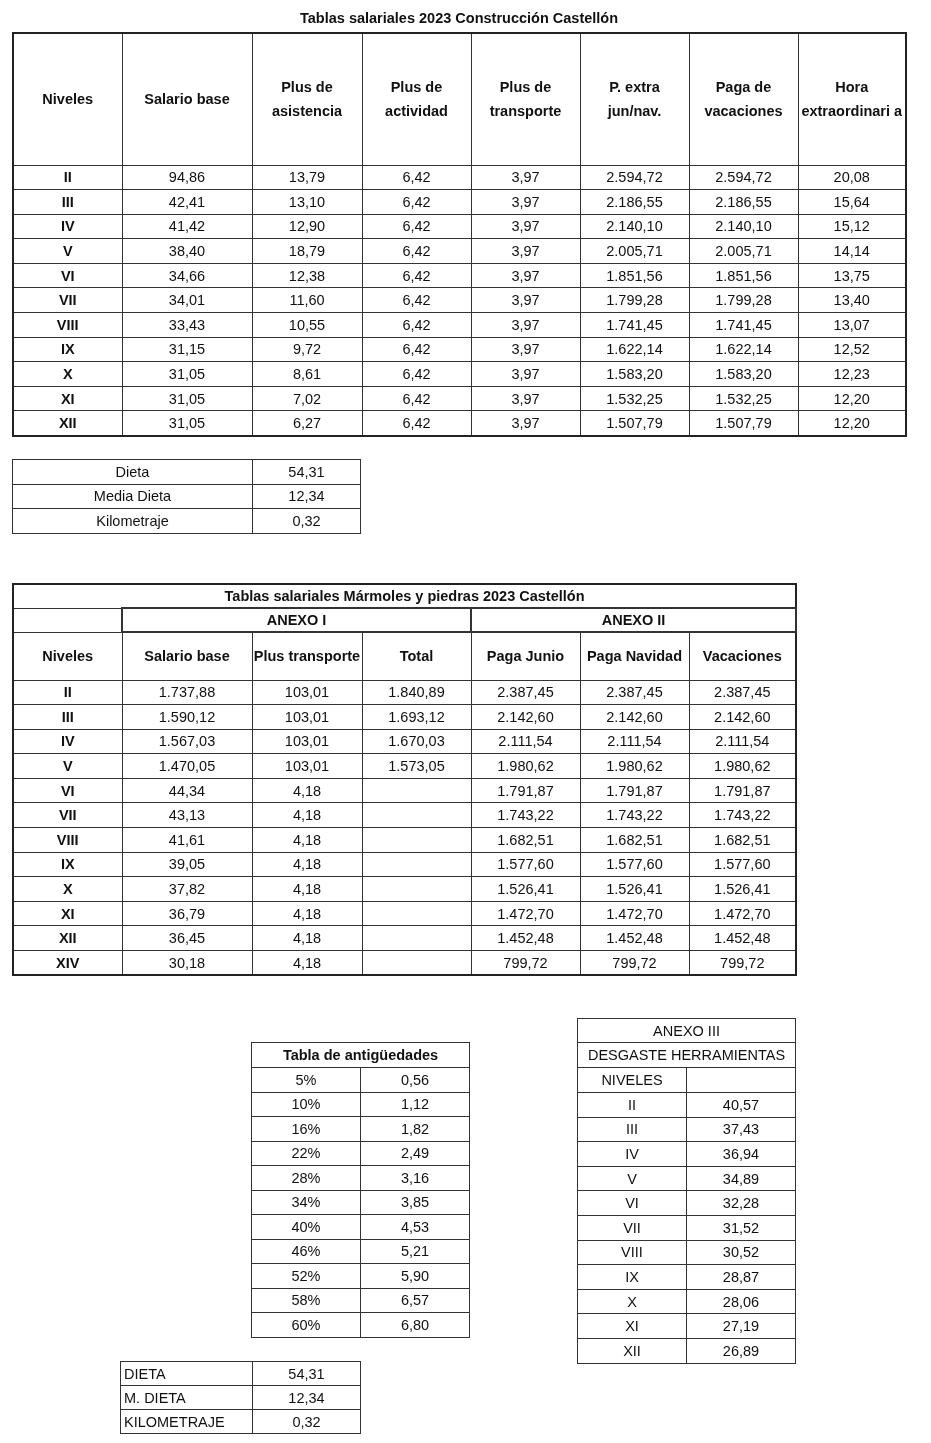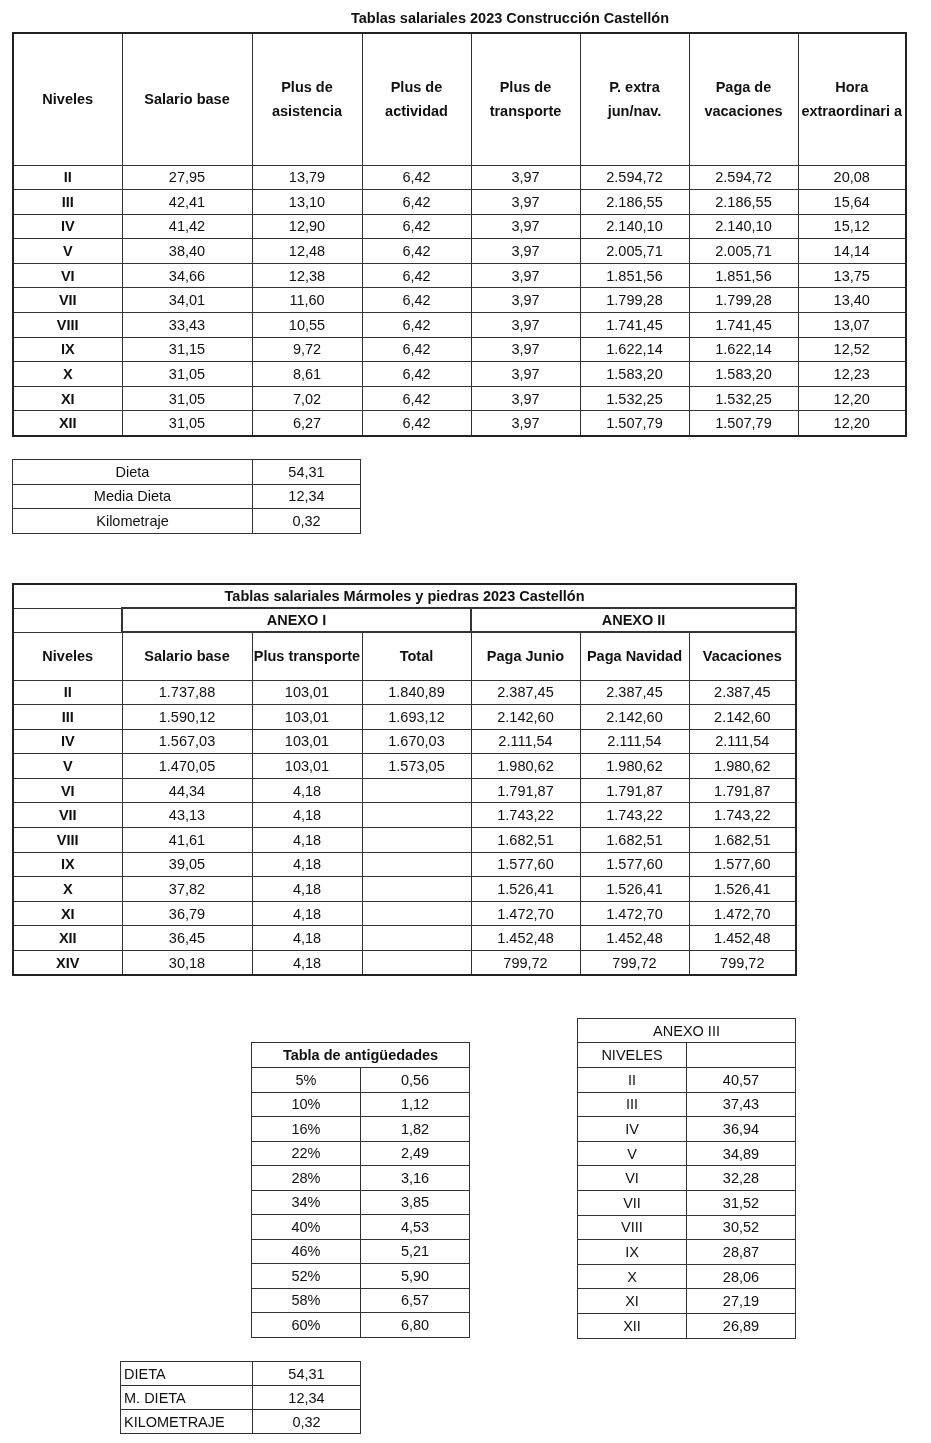--- a/index.html
+++ b/index.html
@@ -3,21 +3,21 @@
 <meta charset="utf-8">
 <style>
   html, body { margin:0; padding:0; background:#ffffff; }
   body { width:931px; height:1443px; position:relative; overflow:hidden;
          font-family:"Liberation Sans", sans-serif; color:#111; }
   table { border-collapse:collapse; position:absolute; table-layout:fixed; }
   td, th { border:1.5px solid #333; text-align:center; padding:0; font-size:14.5px;
            font-weight:normal; white-space:nowrap; overflow:hidden; }
   th { font-weight:bold; }
   .wrap th { white-space:normal; line-height:24px; }
-  .title { position:absolute; font-weight:bold; font-size:14.5px; text-align:center; }
+  .title { position:absolute; font-weight:bold; font-size:14.5px; text-align:left; }
   .bold { font-weight:bold; }
   .left { text-align:left; padding-left:3px; }
   .outer { border:2px solid #222; }
 </style>
 </head>
 <body>
 
 <div class="title" style="left:300px; top:10px; width:420px;">Tablas salariales 2023 Construcción Castellón</div>
 <table class="wrap outer" style="left:12px; top:32px; width:893px;">
   <colgroup>
@@ -38,21 +38,21 @@
         <th>Plus de actividad</th>
         <th>Plus de transporte</th>
         <th>P. extra jun/nav.</th>
         <th>Paga de vacaciones</th>
         <th>Hora extraordinari a</th>
       </tr>
   </thead>
   <tbody id="c-body">
       <tr style="height: 24.6px;">
         <td class="bold">II</td>
-        <td>27,95</td>
+        <td>94,86</td>
         <td>13,79</td>
         <td>6,42</td>
         <td>3,97</td>
         <td>2.594,72</td>
         <td>2.594,72</td>
         <td>20,08</td>
       </tr>
       <tr style="height: 24.6px;">
         <td class="bold">III</td>
         <td>42,41</td>
@@ -69,21 +69,21 @@
         <td>12,90</td>
         <td>6,42</td>
         <td>3,97</td>
         <td>2.140,10</td>
         <td>2.140,10</td>
         <td>15,12</td>
       </tr>
       <tr style="height: 24.6px;">
         <td class="bold">V</td>
         <td>38,40</td>
-        <td>12,48</td>
+        <td>18,79</td>
         <td>6,42</td>
         <td>3,97</td>
         <td>2.005,71</td>
         <td>2.005,71</td>
         <td>14,14</td>
       </tr>
       <tr style="height: 24.6px;">
         <td class="bold">VI</td>
         <td>34,66</td>
         <td>12,38</td>
@@ -379,20 +379,23 @@
 <table style="left:577px; top:1018px; width:218px;">
   <colgroup>
       <col style="width:109px">
       <col style="width:109px">
     </colgroup>
   <thead>
     <tr style="height:24px">
         <td colspan="2">ANEXO III</td>
       </tr>
     <tr style="height:25px">
+        <td colspan="2">DESGASTE HERRAMIENTAS</td>
+      </tr>
+    <tr style="height:25px">
       <td>NIVELES</td>
       <td></td>
     </tr>
   </thead>
   <tbody id="x-body">
       <tr style="height: 24.6px;">
         <td>II</td>
         <td>40,57</td>
       </tr>
       <tr style="height: 24.6px;">

